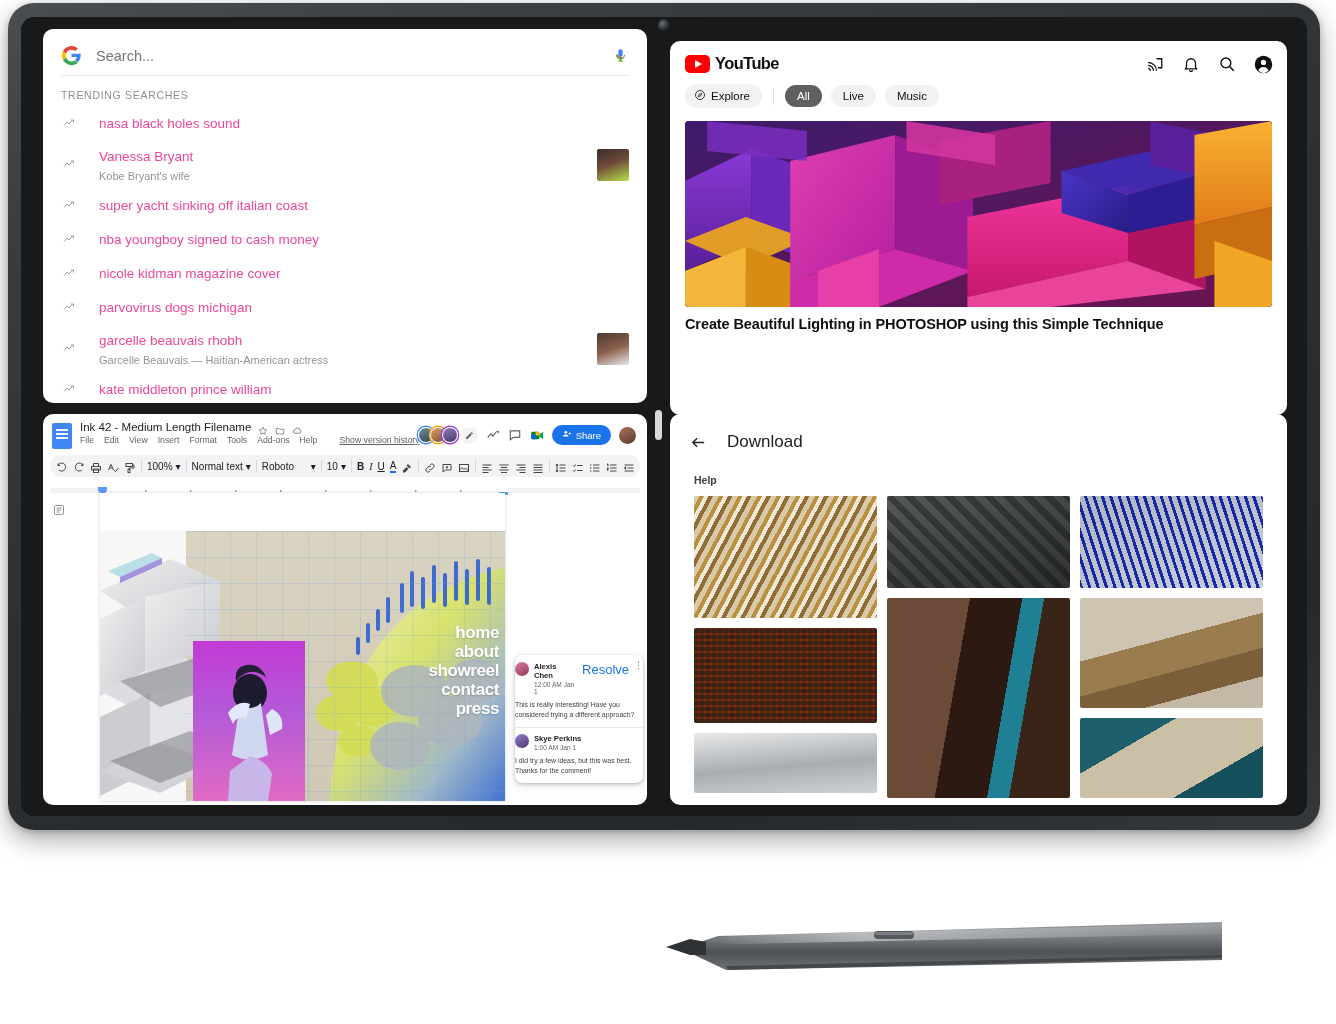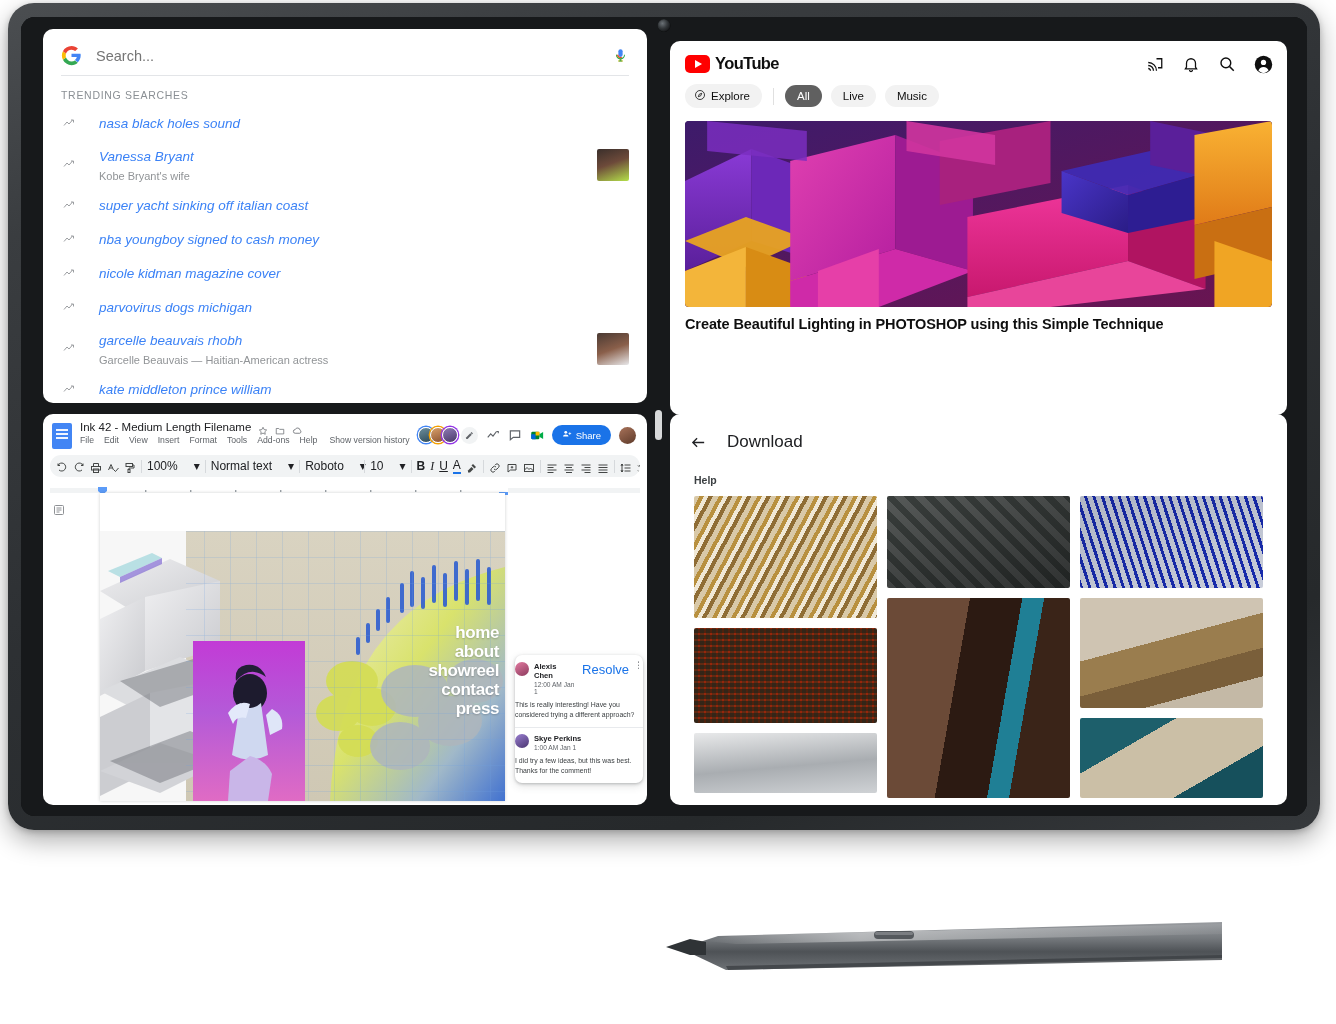--- a/index.html
+++ b/index.html
@@ -54,21 +54,21 @@
   }
   .g-mic { width:17px; height:21px; flex:0 0 17px; }
   .g-rule { margin: 9px 18px 0 18px; height:1px; background:#e3e5e8; }
   .g-section {
     padding: 13px 18px 6px 18px; font-size:10.5px; letter-spacing:.7px;
     color:#8a8f94; font-weight:400;
   }
   .g-item { display:flex; align-items:center; padding: 7px 18px; min-height:34px; }
   .g-trend-icon { width:16px; flex:0 0 16px; margin-right:22px; opacity:.62; }
   .g-texts { flex:1; min-width:0; }
-  .g-title { font-size:13.5px; color:#3b82f6; line-height:1.35;font-style:italic; }
+  .g-title { font-size:13.5px; color:#ec4899; line-height:1.35; }
   .g-sub { font-size:11px; color:#919497; margin-top:4px; }
   .g-thumb {
     width:32px; height:32px; flex:0 0 32px; border-radius:2px; overflow:hidden;
     margin-left:10px; background:#cfd3d6;
   }
 
   
   .yt-head { display:flex; align-items:center; padding: 13px 15px 0 15px; }
   .yt-logo { display:flex; align-items:center; gap:5px; }
   .yt-play {
@@ -111,21 +111,21 @@
     background:rgba(255,255,255,.92);
     box-shadow: 0 4px 0 rgba(255,255,255,.92), 0 8px 0 rgba(255,255,255,.92);
   }
   .d-titlewrap { flex:1; min-width:0; }
   .d-titlerow { display:flex; align-items:center; gap:7px; }
   .d-title { font-size:11.5px; color:#202124; white-space:nowrap; }
   .d-tic { width:10px; height:10px; color:#5f6368; opacity:.85; }
   .d-menurow { display:flex; align-items:center; gap:10px; margin-top:2px; }
   .d-menu { font-size:8.7px; color:#5f6368; white-space:nowrap; }
   .d-version {
-    font-size:8.7px; color:#5f6368; margin-left:2px; white-space:nowrap;
+    font-size:8.7px; color:#5f6368; text-decoration:underline; margin-left:12px; white-space:nowrap;
   }
   .d-topright { display:flex; align-items:center; gap:8px; padding-right:2px; }
   .d-avatars { display:flex; align-items:center; }
   .d-av {
     width:16px;height:16px;border-radius:50%; margin-left:-4px;
     border:1.6px solid #fff; background:#b0bec5; position:relative;
   }
   .d-av:first-child{ margin-left:0; }
   .d-av.r1 { box-shadow: 0 0 0 1.4px #4285f4; }
   .d-av.r2 { box-shadow: 0 0 0 1.4px #f4a000; }
@@ -139,21 +139,21 @@
     display:flex;align-items:center;gap:4px;background:#1a73e8;color:#fff;
     font-size:9.5px;padding:4px 10px;border-radius:13px; white-space:nowrap;
   }
   .d-me { width:17px;height:17px;border-radius:50%;background:#8d6e63; }
   .d-toolbar {
     display:flex; align-items:center; gap:5px;
     margin: 6px 7px 0 7px; padding: 3px 6px;
     background:#f1f3f4; border-radius:14px; height:22px; overflow:hidden;
   }
   .tb-ic { width:12px;height:12px;color:#444746; flex:0 0 12px; }
-  .tb-txt { font-size:12px;color:#202124; white-space:nowrap; display:flex; align-items:center; gap:16px; }
+  .tb-txt { font-size:10px;color:#202124; white-space:nowrap; display:flex; align-items:center; gap:3px; }
   .tb-div { width:1px;height:13px;background:#d6d9dc; flex:0 0 1px; }
   .d-ruler { margin: 4px 7px 0 7px; height:9px; position:relative; }
   .d-body { position:relative; margin-top:3px; height:308px; display:flex; }
   .d-outline-ic {
     position:absolute; left:10px; top:9px; width:12px; height:12px; color:#5f6368; opacity:.7;
   }
   .d-page {
     position:absolute; left:57px; top:0; width:405px; height:100%;
     background:#fff; box-shadow: 0 0 3px rgba(60,64,67,.25);
   }

